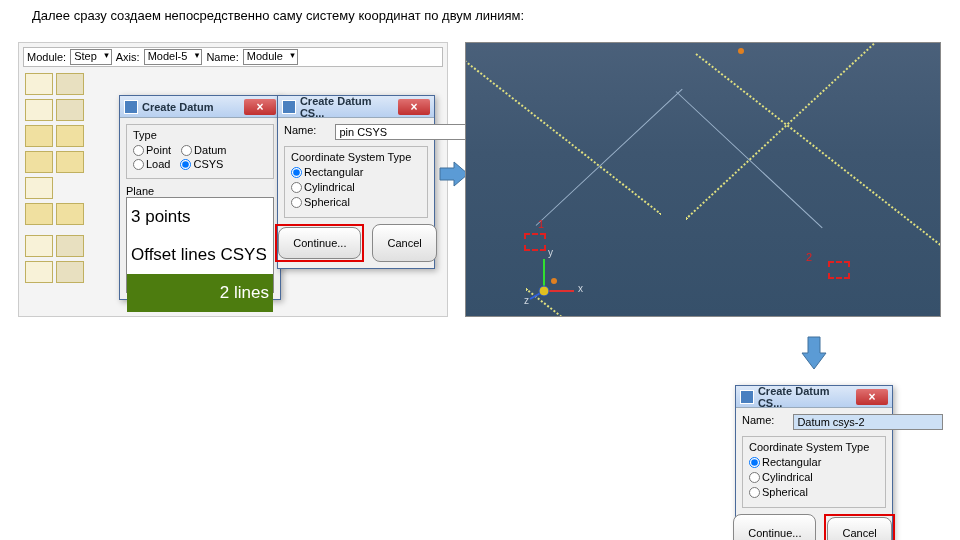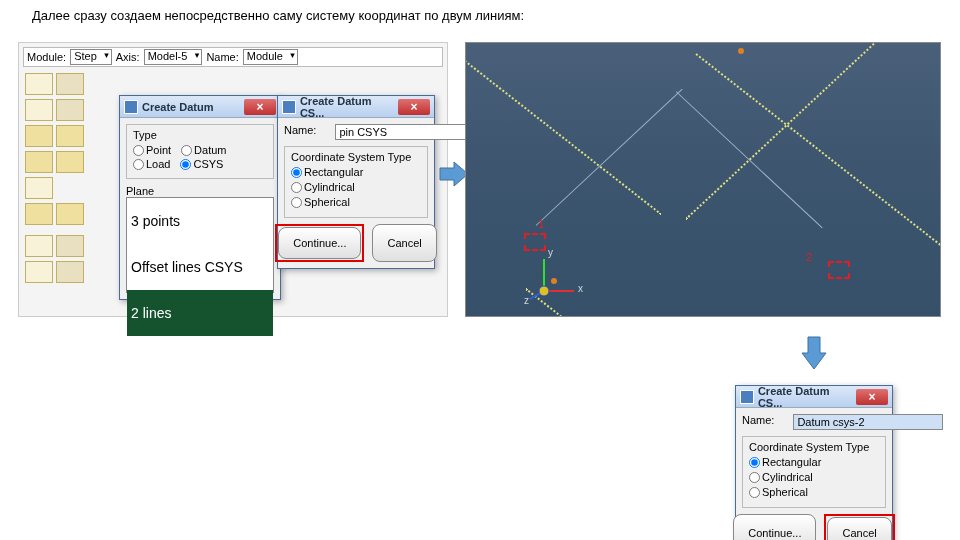--- a/index.html
+++ b/index.html
@@ -22,22 +22,22 @@
 .dlg-title .winicon { width:14px; height:14px; background:#4a80c0; margin-right:4px; border:1px solid #fff; }
 .dlg-title .close { margin-left: auto; width: 32px; height: 16px; background: linear-gradient(#e07070,#c03030); color:#fff; display:flex; align-items:center; justify-content:center; border-radius:2px; font-size:12px; font-weight:bold; }
 .dlg-body { padding: 6px; }
 .grpbox { border: 1px solid #bbb; background:#fff0; padding: 4px 6px 6px; margin-bottom:6px; }
 .grpbox .glabel { font-size:11px; margin-bottom:3px; color:#000; }
 .radiorow { display:flex; gap:10px; margin:2px 0;}
 .radiorow label, .radcol label { display:flex; align-items:center; gap:2px; font-size:11px;}
 .radcol label { margin:3px 0;}
 input[type=radio]{ width:11px; height:11px; }
 .listbox { background:#fff; border:1px solid #888; width:100%; height:96px; }
-.listbox div { padding:15px 4px; font-size:14px;}
-.listbox .sel { background:#14532d; color:#fff;}
+.listbox div { padding:9px 4px; font-size:17px;}
+.listbox .sel { background:#4d7c0f; color:#fff;text-align:right;}
 .btnrow { display:flex; justify-content:center; gap:8px; margin-top:6px;}
 .btn { background: linear-gradient(#fff,#e0e0e0); border:1px solid #888; padding:9px 14px; font-size:11px; border-radius:8px;}
 .redbox { border:2px solid #e00000; padding:1px;}
 .namerow { display:flex; align-items:flex-start; gap:19px; margin-bottom:6px;}
 .namerow input { border:1px solid #888; height:16px; padding:0 3px; font-size:11px; flex:1;}
 
 .arrow { position:absolute; }
 .arrow svg { display:block; }
 
 .viewport { position:absolute; top:42px; left:465px; width:476px; height:275px; background: linear-gradient(#4a607a 0%, #3e5670 40%, #36506a 100%); border:1px solid #888; overflow:hidden;}

